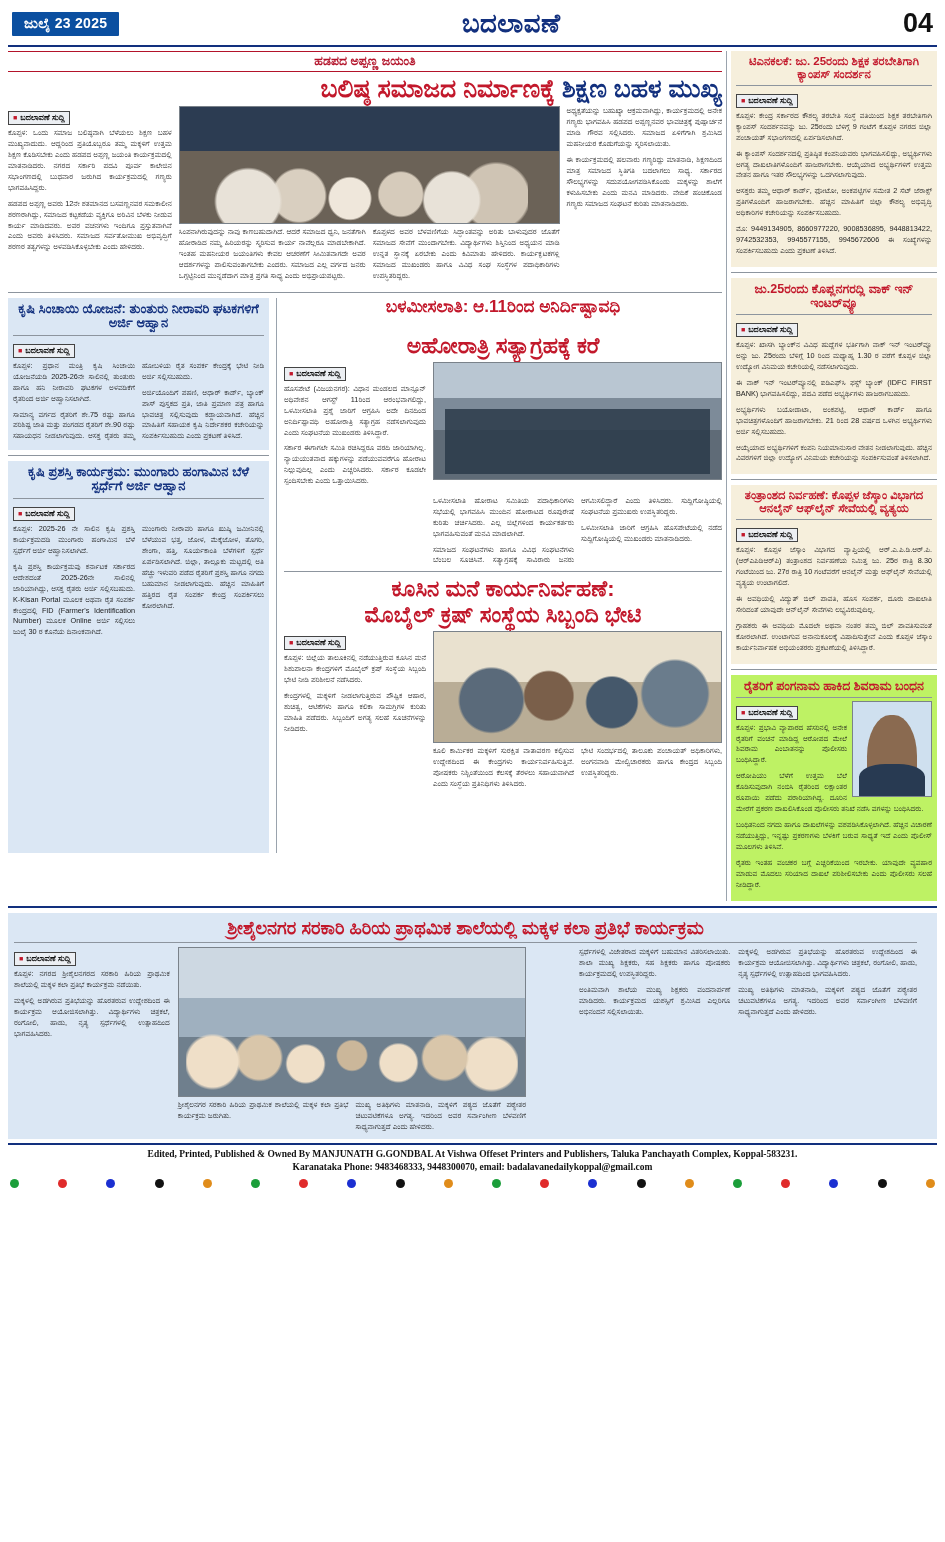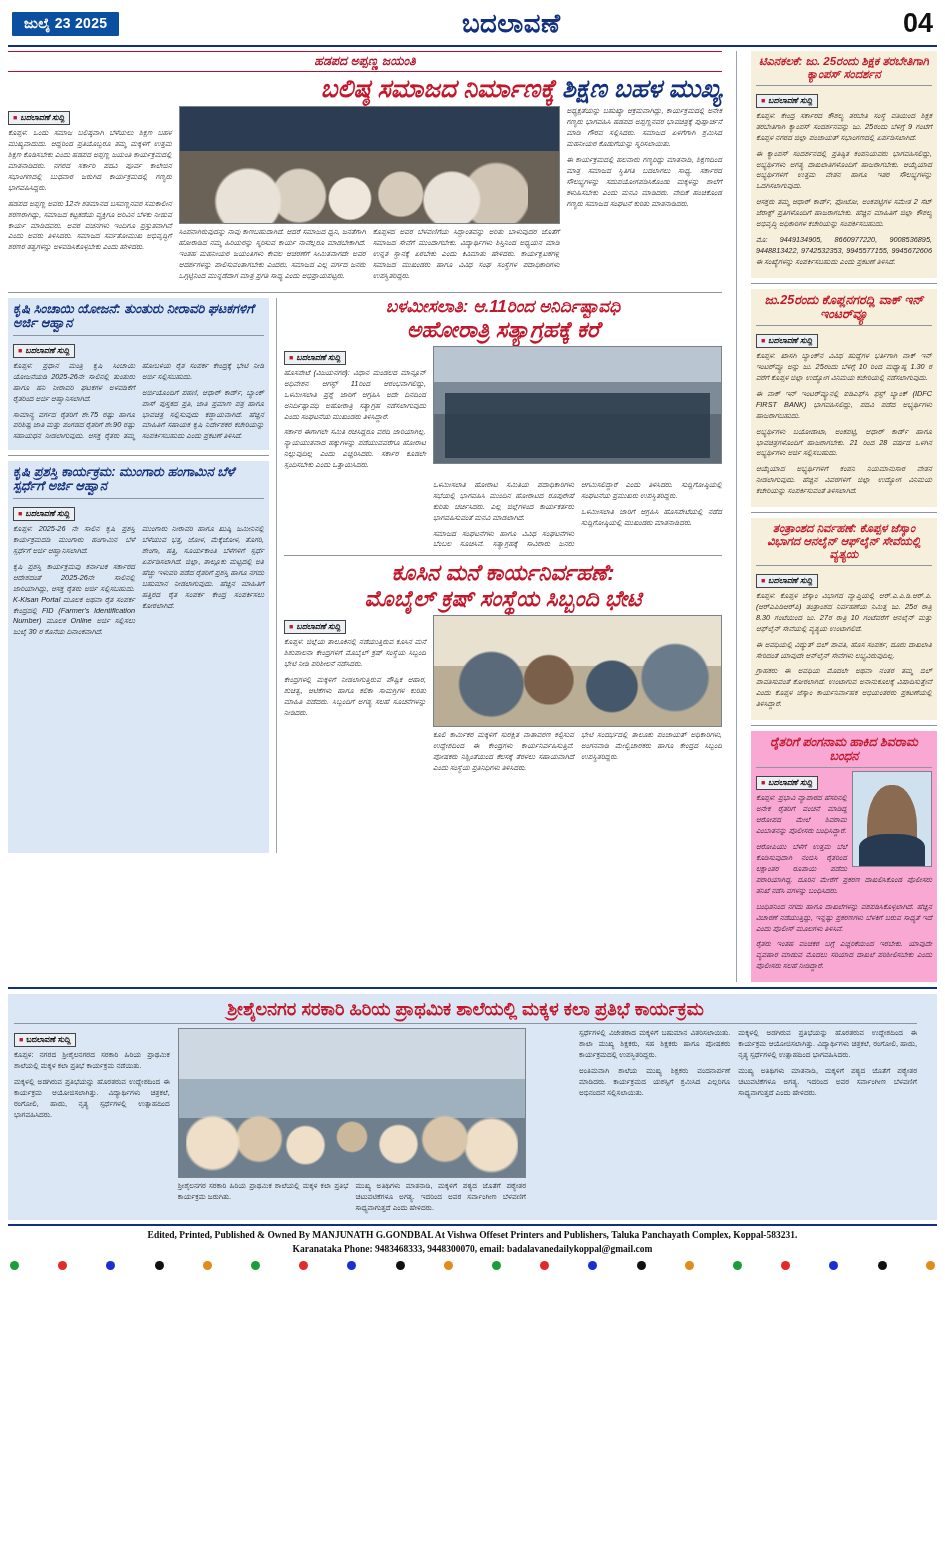--- a/index.html
+++ b/index.html
@@ -18,21 +18,21 @@
   .masthead { display:flex; align-items:center; justify-content:space-between; padding:2px 4px 4px 4px; }
   .date-badge {
     background:#0b4fa0; color:#fff; font-weight:bold; font-size:14px;
     padding:3px 12px 4px 12px; letter-spacing:0.3px; border-radius:1px;
   }
   .paper-title { font-size:26px; font-weight:bold; color:#12307e; letter-spacing:0.5px; }
   .page-no { font-size:27px; font-weight:bold; color:#111; }
   .rule-top { border-top:2px solid #12307e; margin:2px 0 4px 0; }
 
   
-  .grid { display:flex; gap:14px;font-style:italic; }
+  .grid { display:flex; gap:4px; }
   .col { }
   .col-right{ width:213px; }
 
   .vline { width:1px; background:#9aa3ad; align-self:stretch; }
 
   
   .kicker {
     text-align:center; color:#b3132a; font-weight:bold; font-size:12.5px;
     border-top:1px solid #b3132a; border-bottom:1px solid #b3132a;
     padding:2px 0; margin-bottom:3px;
@@ -117,25 +117,25 @@
     background:#8a6a50; border-radius:46% 46% 30% 30%;
   }
   .scene-face:before{
     content:""; position:absolute; left:8%; right:8%; bottom:0; height:34%;
     background:#283a52; border-radius:40% 40% 0 0; z-index:2;
   }
 
   
   .tint-blue { background:#dbe7f4; }
   .tint-cream { background:#f6efdc; }
-  .tint-rose { background:#f9a8d4; }
+  .tint-rose { background:#bef264; }
   .box-pad { padding:4px 5px 5px 5px; }
 
   .sec-head-blue {
-    color:#12307e; font-weight:bold; font-size:13px; line-height:1.12; 
+    color:#12307e; font-weight:bold; font-size:13px; line-height:1.12; text-align:center;
   }
   .sec-head-red {
     color:#c2182b; font-weight:bold; font-size:13px; line-height:1.12; text-align:center;
   }
 
   
   .banner-head {
     color:#c2182b; font-weight:bold; font-size:18px; text-align:center; line-height:1.12;
     padding:3px 0 4px 0;
   }
@@ -231,21 +231,21 @@
             </div>
           </div>
         </div>
 
         <div class="vline"></div>
 
         <div style="width:438px;">
 
           <div>
             <div class="headline-red h3">ಬಳಮೀಸಲಾತಿ: ಆ.11ರಿಂದ ಅನಿರ್ದಿಷ್ಟಾವಧಿ</div>
-            <div class="headline-red h2" style="margin-top:2px;">ಅಹೋರಾತ್ರಿ ಸತ್ಯಾಗ್ರಹಕ್ಕೆ ಕರೆ</div>
+            <div class="headline-red h2" style="margin-top:18px;">ಅಹೋರಾತ್ರಿ ಸತ್ಯಾಗ್ರಹಕ್ಕೆ ಕರೆ</div>
             <div style="display:flex; gap:7px; margin-top:4px;">
               <div style="width:142px;">
                 <div class="byline">ಬದಲಾವಣೆ ಸುದ್ದಿ</div>
                 <div class="body-text">
                   <p>ಹೊಸಪೇಟೆ (ವಿಜಯನಗರ): ವಿಧಾನ ಮಂಡಲದ ಮಾನ್ಸೂನ್ ಅಧಿವೇಶನ ಆಗಸ್ಟ್ 11ರಿಂದ ಆರಂಭವಾಗಲಿದ್ದು, ಒಳಮೀಸಲಾತಿ ಪ್ರಶ್ನೆ ಜಾರಿಗೆ ಆಗ್ರಹಿಸಿ ಅದೇ ದಿನದಿಂದ ಅನಿರ್ದಿಷ್ಟಾವಧಿ ಅಹೋರಾತ್ರಿ ಸತ್ಯಾಗ್ರಹ ನಡೆಸಲಾಗುವುದು ಎಂದು ಸಂಘಟನೆಯ ಮುಖಂಡರು ತಿಳಿಸಿದ್ದಾರೆ.</p>
                   <p>ಸರ್ಕಾರ ಈಗಾಗಲೇ ಸಮಿತಿ ರಚಿಸಿದ್ದರೂ ವರದಿ ಜಾರಿಯಾಗಿಲ್ಲ. ನ್ಯಾಯಯುತವಾದ ಹಕ್ಕುಗಳನ್ನು ಪಡೆಯುವವರೆಗೂ ಹೋರಾಟ ನಿಲ್ಲುವುದಿಲ್ಲ ಎಂದು ಎಚ್ಚರಿಸಿದರು. ಸರ್ಕಾರ ಕೂಡಲೇ ಸ್ಪಂದಿಸಬೇಕು ಎಂದು ಒತ್ತಾಯಿಸಿದರು.</p>
                 </div>
               </div>
               <div style="width:289px;">
                 <div class="photo ph2 scene-hall"></div>

